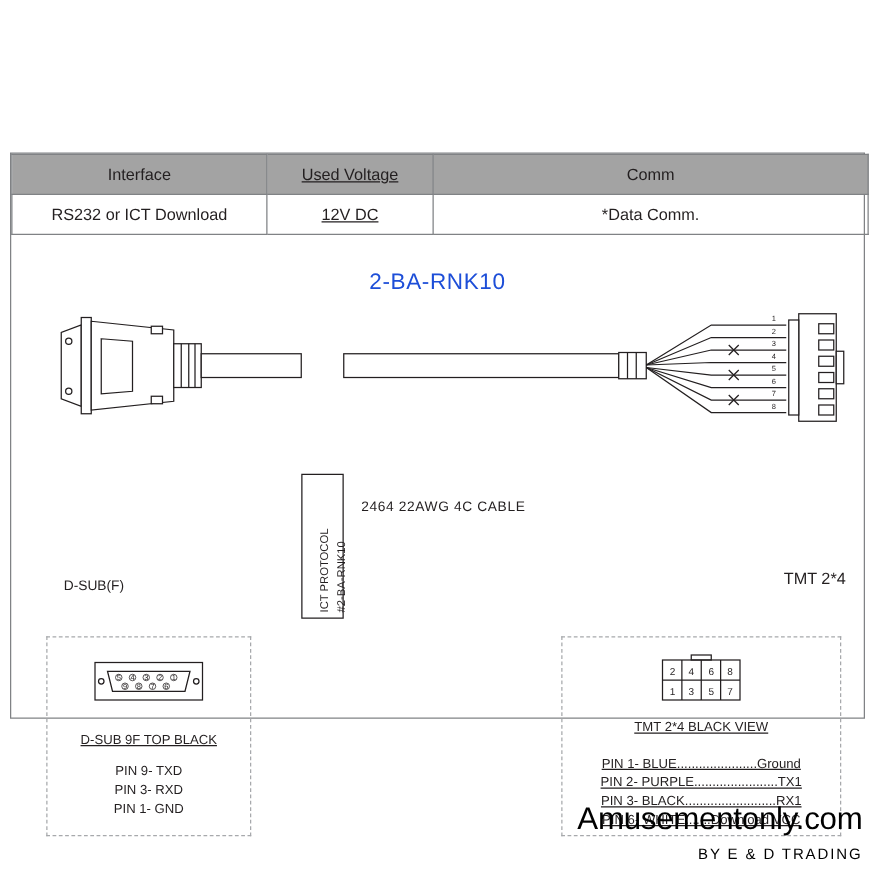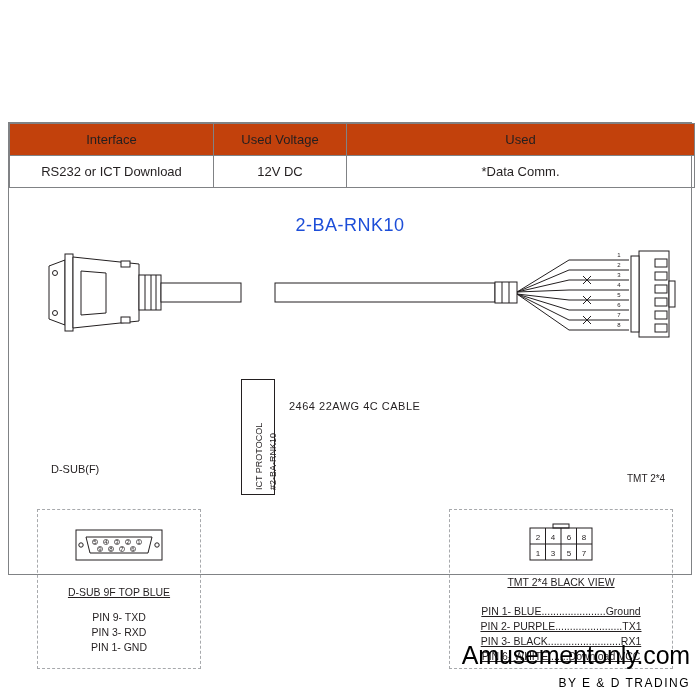--- a/index.html
+++ b/index.html
@@ -40,24 +40,24 @@
     border: 1px solid #808285;
     height: 31px;
     text-align: center;
     vertical-align: middle;
     font-size: 13px;
     font-weight: normal;
     color: #231f20;
     padding: 0;
   }
   .spec-table thead td {
-    background: #c2410c;
+    background: #a3a3a3;
   }
   .col-a { width: 203px; }
-  .col-b { width: 132px; }
+  .col-b { width: 132px; text-decoration: underline; }
   .col-c { width: 347px; }
 
   
   .part-title {
     position: absolute;
     left: 0;
     top: 92px;
     width: 682px;
     text-align: center;
     font-size: 18px;
@@ -107,22 +107,22 @@
     position: absolute;
     left: 280px;
     top: 277px;
     font-size: 11px;
     letter-spacing: 0.5px;
   }
 
   .tmt-label {
     position: absolute;
     left: 618px;
-    top: 350px;
-    font-size: 10px;
+    top: 332px;
+    font-size: 13px;
   }
 
   
   .detail-box {
     position: absolute;
     border: 1px dashed #a7a9ac;
     box-sizing: border-box;
   }
   .detail-left {
     left: 28px;
@@ -183,21 +183,21 @@
 </head>
 <body>
 
 <div class="panel">
 
   <table class="spec-table">
     <thead>
       <tr>
         <td class="col-a">Interface</td>
         <td class="col-b">Used Voltage</td>
-        <td class="col-c">Used</td>
+        <td class="col-c">Comm</td>
       </tr>
     </thead>
     <tbody>
       <tr>
         <td class="col-a">RS232 or ICT Download</td>
         <td class="col-b">12V DC</td>
         <td class="col-c">*Data Comm.</td>
       </tr>
     </tbody>
   </table>
@@ -307,21 +307,21 @@
         <circle cx="68" cy="18" r="2.6" fill="none" stroke="#231f20" stroke-width="0.6"></circle>
         <circle cx="79" cy="18" r="2.6" fill="none" stroke="#231f20" stroke-width="0.6"></circle>
         <circle cx="90" cy="18" r="2.6" fill="none" stroke="#231f20" stroke-width="0.6"></circle>
         <circle cx="101" cy="18" r="2.6" fill="none" stroke="#231f20" stroke-width="0.6"></circle>
         <circle cx="62" cy="25" r="2.6" fill="none" stroke="#231f20" stroke-width="0.6"></circle>
         <circle cx="73" cy="25" r="2.6" fill="none" stroke="#231f20" stroke-width="0.6"></circle>
         <circle cx="84" cy="25" r="2.6" fill="none" stroke="#231f20" stroke-width="0.6"></circle>
         <circle cx="95" cy="25" r="2.6" fill="none" stroke="#231f20" stroke-width="0.6"></circle>
       </g>
     </svg>
-    <div class="detail-caption" style="top:76px;">D-SUB 9F TOP BLUE</div>
+    <div class="detail-caption" style="top:76px;">D-SUB 9F TOP BLACK</div>
     <div class="pin-list left-list" style="top:100px;">
       <div class="row">PIN 9- TXD</div>
       <div class="row">PIN 3- RXD</div>
       <div class="row">PIN 1- GND</div>
     </div>
   </div>
 
   <div class="detail-box detail-right">
     <svg width="222" height="50" viewBox="0 0 222 50" style="position:absolute;left:0;top:12px;">
       <g stroke="#231f20" stroke-width="1" fill="none">

